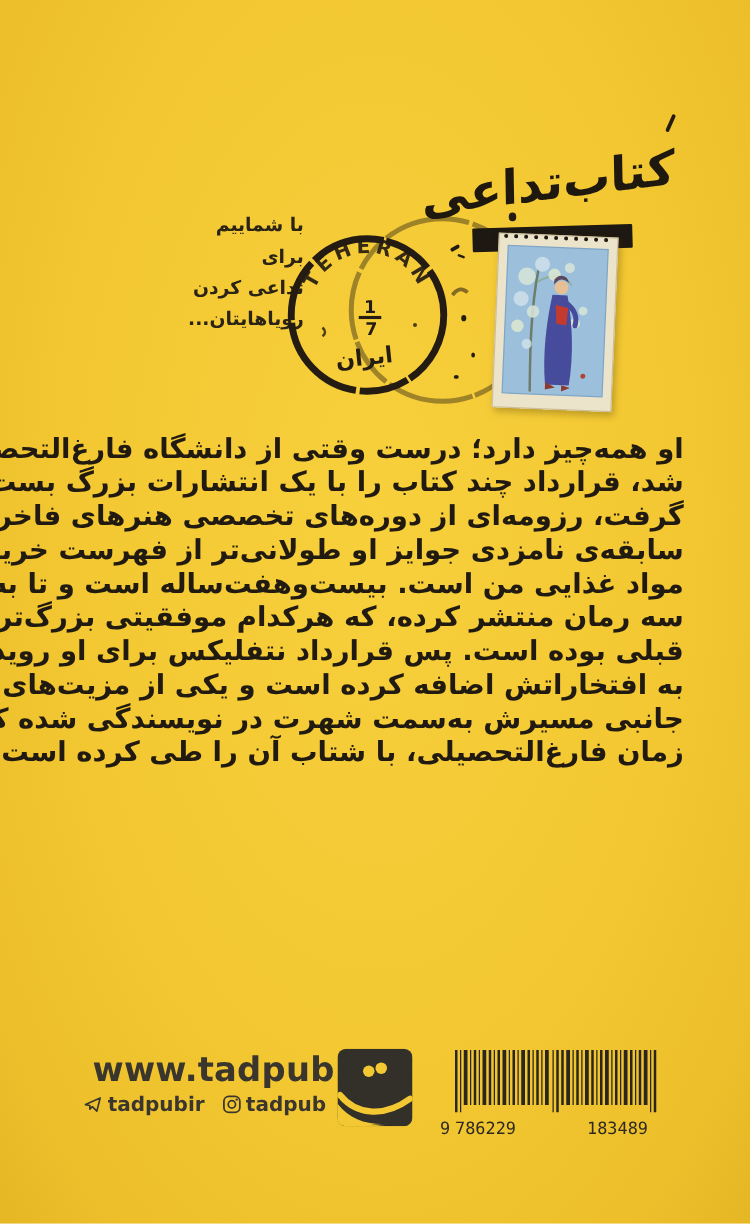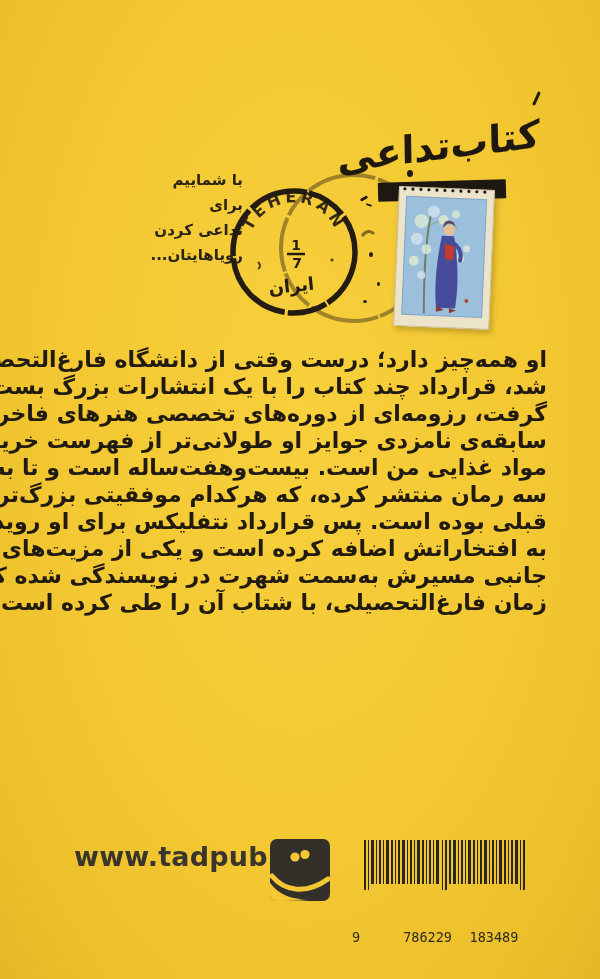--- a/index.html
+++ b/index.html
@@ -64,21 +64,21 @@
   }
   .social-item{display:flex;align-items:center;gap:4px;}
   .publisher-logo{position:absolute;left:270px;top:839px;}
   .barcode{position:absolute;left:352px;top:840px;width:184px;}
   .barcode-digits{
     display:flex;gap:0;align-items:flex-end;
     font-family:"DejaVu Sans Mono", monospace;
     font-size:13.5px;color:#2e2a22;margin-top:1px;
   }
   .barcode-digits .d0{width:12px;}
-  .barcode-digits .d1{width:88px;text-align:right;margin-top:34px;}
+  .barcode-digits .d1{width:88px;text-align:left;}
   .barcode-digits .d2{width:84px;text-align:center;}
 </style>
 </head>
 <body>
 
 <div class="page">
 
   <div class="title-mark"></div>
   <div class="book-title">کتاب‌تداعی</div>
 
@@ -172,20 +172,36 @@
     <div class="syn-line">مواد غذایی من است. بیست‌وهفت‌ساله است و تا به حال</div>
     <div class="syn-line">سه رمان منتشر کرده، که هرکدام موفقیتی بزرگ‌تر از</div>
     <div class="syn-line">قبلی بوده است. پس قرارداد نتفلیکس برای او رویدادی</div>
     <div class="syn-line">به افتخاراتش اضافه کرده است و یکی از مزیت‌های</div>
     <div class="syn-line">جانبی مسیرش به‌سمت شهرت در نویسندگی شده که، از</div>
     <div class="syn-line last">زمان فارغ‌التحصیلی، با شتاب آن را طی کرده است.</div>
   </div>
 
   <div class="website">www.tadpub.ir</div>
 
+  <div class="social-row">
+    <span class="social-item">
+      <svg width="15" height="15" viewBox="0 0 16 16">
+        <path d="M1.5,8.2 L14,2.5 L11.2,13.8 L7.3,9.9 L5.2,12 L5.2,9 Z" fill="none" stroke="#3a362e" stroke-width="1.4" stroke-linejoin="round"></path>
+      </svg>
+      <span>tadpubir</span>
+    </span>
+    <span class="social-item">
+      <svg width="15" height="15" viewBox="0 0 16 16">
+        <rect x="1.2" y="1.2" width="13.6" height="13.6" rx="4.2" fill="none" stroke="#3a362e" stroke-width="1.5"></rect>
+        <circle cx="8" cy="8" r="3.1" fill="none" stroke="#3a362e" stroke-width="1.5"></circle>
+        <circle cx="12.1" cy="3.9" r="1" fill="#3a362e"></circle>
+      </svg>
+      <span>tadpub</span>
+    </span>
+  </div>
 
   <svg class="publisher-logo" width="60" height="62" viewBox="0 0 60 62">
     <rect x="0" y="0" width="60" height="62" rx="7" fill="#33302a"></rect>
 
     <path d="M0,44 C8,56 20,61 38,61.5 L7,62 C3,62 0,59 0,55 Z" fill="#f3c832"></path>
     <path d="M0,44 C10,57 24,61 40,60 L14,61.5 C6,61.5 1,57 0,50 Z" fill="#f3c832"></path>
 
     <path d="M2,37 C14,52 36,56 58,40" fill="none" stroke="#f3c832" stroke-width="5" stroke-linecap="round"></path>
 
     <circle cx="25" cy="18" r="4.6" fill="#f3c832"></circle>

